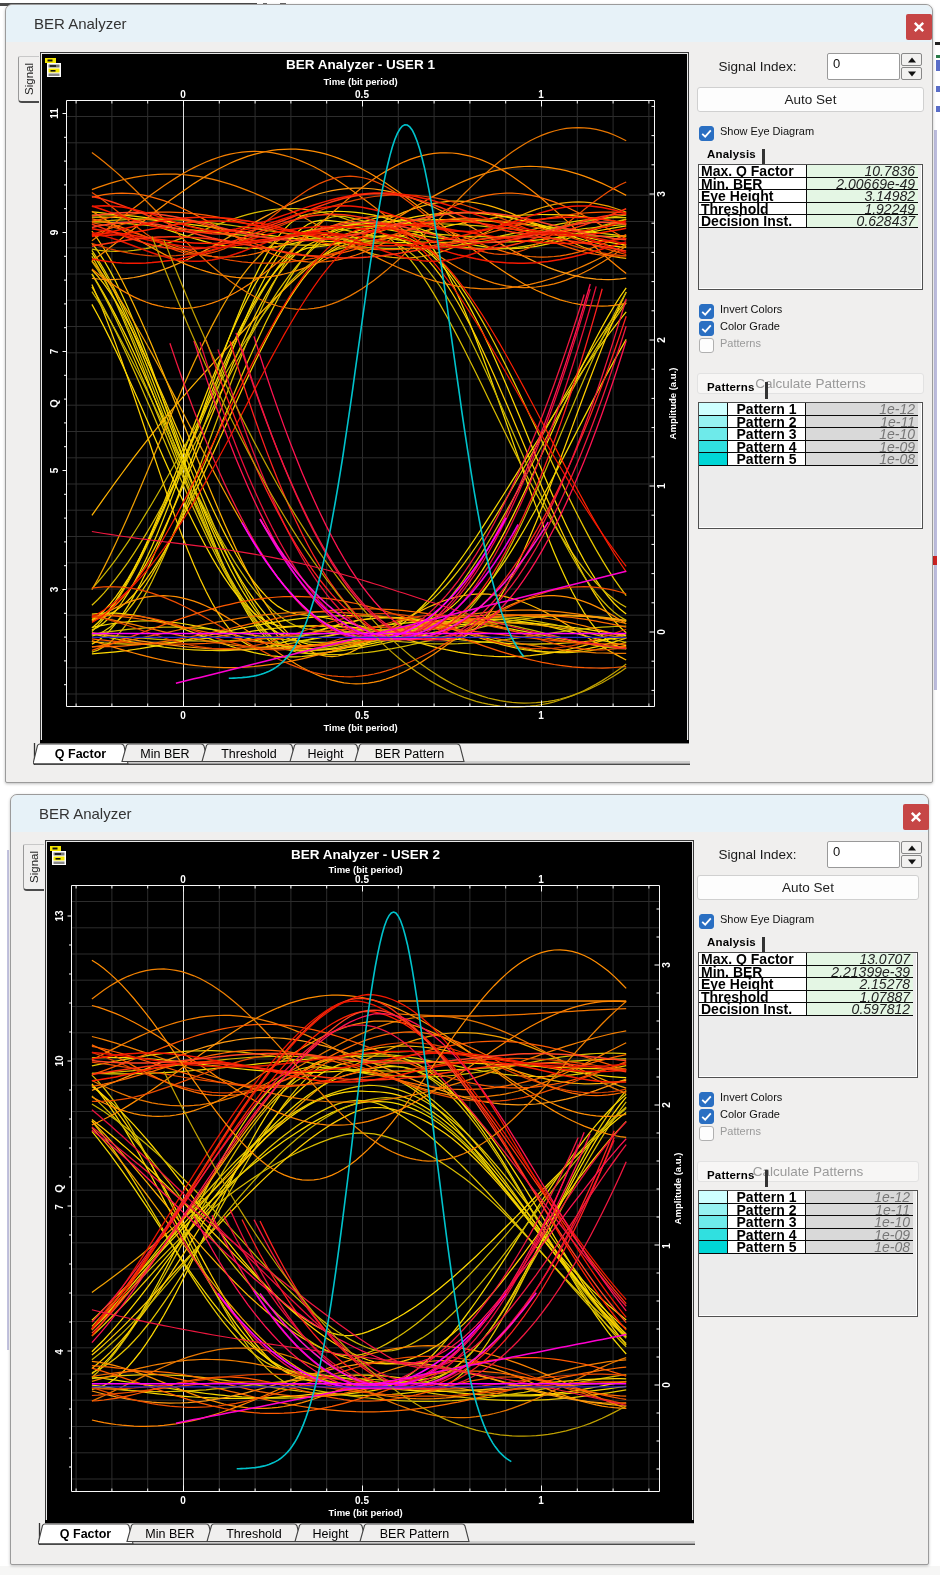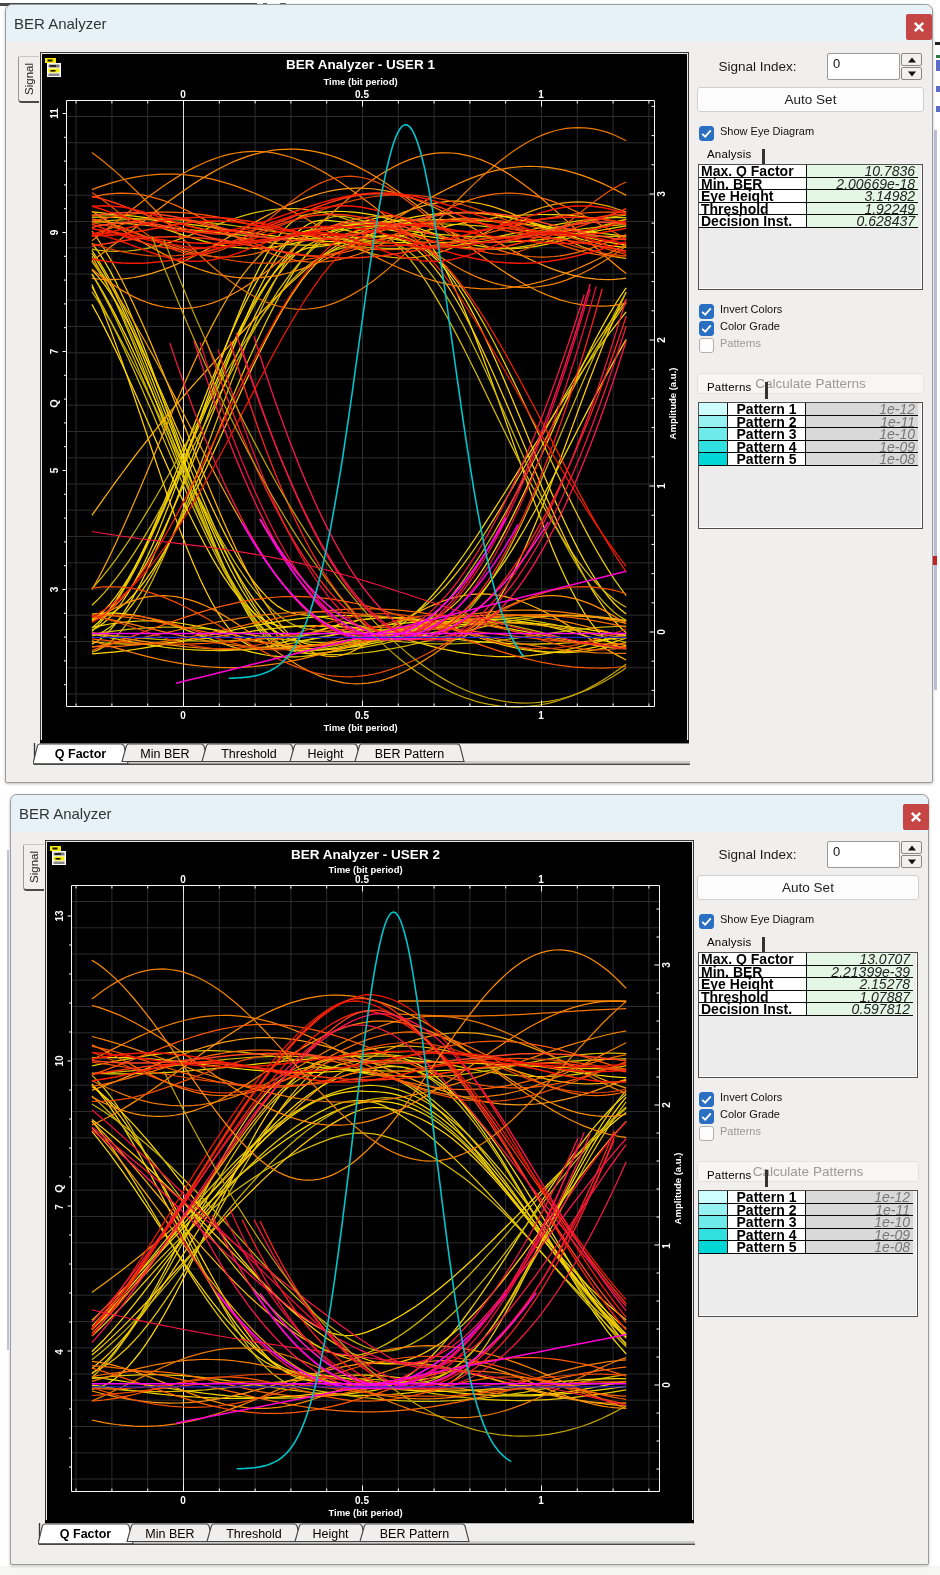--- a/index.html
+++ b/index.html
@@ -1,20 +1,20 @@
 <!DOCTYPE html>
 <html><head><meta charset="utf-8"><title>BER</title><style>
 
 * { margin:0; padding:0; box-sizing:border-box; }
 html,body { width:940px; height:1575px; background:#fff; font-family:"Liberation Sans", sans-serif; }
 #page { position:relative; width:940px; height:1575px; overflow:hidden; background:#fff; }
 .win { position:absolute; background:#f0efee; border:1px solid #9b9b9b; border-radius:7px 7px 2px 2px;
        box-shadow:0 1px 3px rgba(0,0,0,.25); }
 .tbarttl { position:absolute; left:0; top:0; right:0; height:37px; background:#e7f2f8; border-radius:7px 7px 0 0;
-       font-size:15px; color:#333; line-height:37px; padding-left:8px; }
+       font-size:15px; color:#333; line-height:37px; padding-left:28px; }
 .close { position:absolute; width:26px; height:26px; background:#c64646; border-radius:2px; z-index:5; }
 .plot { position:absolute; }
 .sigtab { position:absolute; width:21px; height:47px; background:#f0efee; border-left:1px solid #999;
        border-bottom:2px solid #4a4a4a; border-top:1px solid #c8c8c8; border-radius:2px 0 0 4px; }
 .sigtab span { position:absolute; left:-15px; top:16px; width:50px; text-align:center; font-size:11.5px; color:#222;
        transform:rotate(-90deg); transform-origin:center; display:block; }
 .silab { position:absolute; height:27px; line-height:27px; text-align:center; font-size:13.5px; color:#1a1a1a; }
 .sibox { position:absolute; width:73px; height:27px; background:#fff; border:1px solid #999; border-radius:2px;
        font-size:13px; color:#111; padding:2px 0 0 5px; }
 .spin { position:absolute; width:21px; height:27px; }
@@ -23,21 +23,21 @@
 .tri.up { border-bottom:5px solid #111; transform:translate(-50%,-50%); }
 .tri.dn { border-top:5px solid #111; transform:translate(-50%,-50%); }
 .btn { position:absolute; background:#fdfdfd; border:1px solid #d0d0d0; border-radius:3px; text-align:center;
        font-size:13.5px; color:#222; line-height:23px; }
 .btn.dis { background:#f7f6f5; border-color:#e2e2e2; color:#9a9a9a; line-height:19px;margin-top:19px; }
 .cbx { position:absolute; width:15px; height:15px; background:#2a6fc2; border-radius:3px; border:1px solid #2a6fc2; }
 .cbx.off { background:#fdfdfd; border:1px solid #b0b0b0; }
 .cbx svg { display:block; margin:-1px 0 0 -1px; }
 .cblab { position:absolute; font-size:11px; color:#111; white-space:nowrap; }
 .cblab.dis { color:#9a9a9a; }
-.tabl { position:absolute; font-size:11.5px; font-weight:normal; color:#000; letter-spacing:0.2px; }
+.tabl { position:absolute; font-size:11.5px; font-weight:bold; color:#000; letter-spacing:0.2px; }
 .tbar { position:absolute; width:2.5px; height:17px; background:#333; }
 .tbl { position:absolute; background:#ececec; border:1px solid #505050; overflow:hidden;
        box-shadow:inset -1px -1px 0 #fff; }
 .tbl .r { height:12.6px; display:flex; border-bottom:1px solid #0a0a0a; background:#fff; overflow:hidden; margin-right:4px; }
 .tbl .c1 { width:108px; font-size:14px; font-weight:bold; color:#000; line-height:12.4px; padding-left:2px;
        border-right:1px solid #0a0a0a; overflow:hidden; white-space:nowrap; }
 .tbl .sw { width:29px; border-right:1px solid #0a0a0a; }
 .tbl .c1.ctr { width:78px; text-align:center; padding-left:0; }
 .tbl .c2 { flex:1; font-size:14px; font-style:italic; text-align:right; line-height:12.4px; padding-right:3px;
        overflow:hidden; white-space:nowrap; }
@@ -371,21 +371,21 @@
     <div class="cblab" style="left:720px;top:125px">Show Eye Diagram</div>
 <div class="tabl" style="left:707px;top:148px">Analysis</div>
     <div class="tbar" style="left:762px;top:149px"></div>
 <div class="tbl" style="left:698px;top:164px;width:225px;height:126px">
       <div class="r">
         <div class="c1">Max. Q Factor</div>
         <div class="c2 green">10.7836</div>
       </div>
       <div class="r">
         <div class="c1">Min. BER</div>
-        <div class="c2 green">2.00669e-18</div>
+        <div class="c2 green">2.00669e-49</div>
       </div>
       <div class="r">
         <div class="c1">Eye Height</div>
         <div class="c2 green">3.14982</div>
       </div>
       <div class="r">
         <div class="c1">Threshold</div>
         <div class="c2 green">1.92249</div>
       </div>
       <div class="r">

